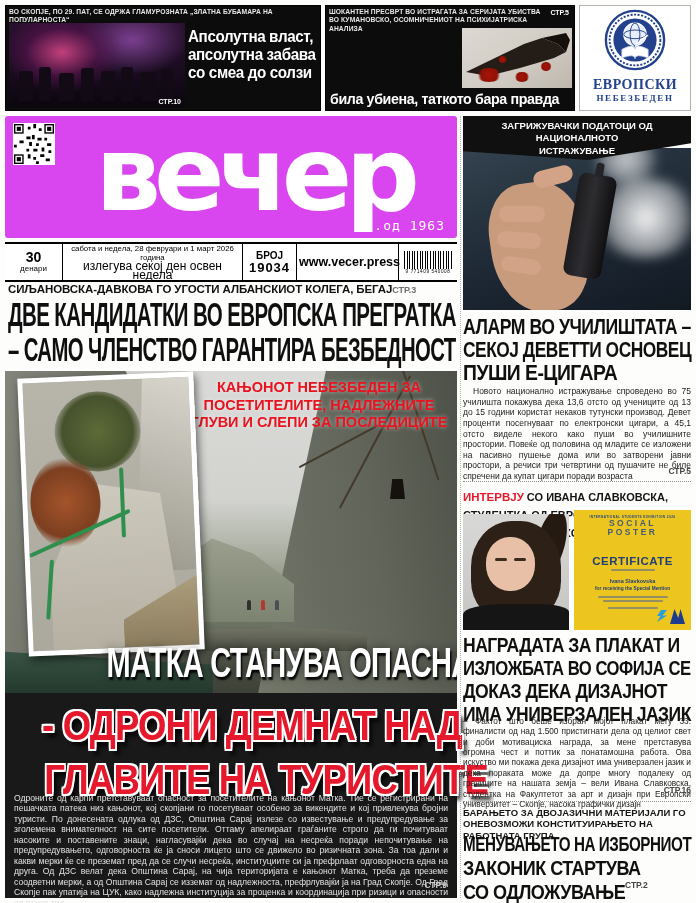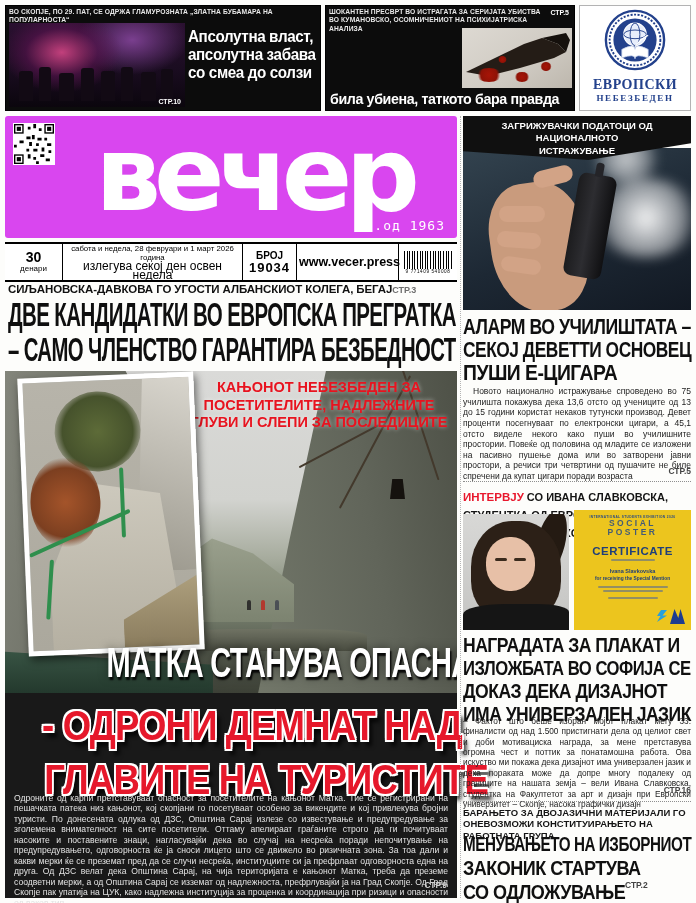--- a/index.html
+++ b/index.html
@@ -112,21 +112,21 @@
   .int-kicker{color:#141414;font-weight:800;font-size:11px;line-height:1.15}
   .portrait{background:linear-gradient(180deg,#d8d8d6,#c4c4c2);overflow:hidden}
   .hair{position:absolute;left:8%;top:6%;width:84%;height:86%;background:#2c2017;border-radius:46% 46% 40% 40%}
   .pony{position:absolute;right:4%;top:-4%;width:26%;height:58%;background:#241a12;border-radius:50%;transform:rotate(14deg)}
   .face{position:absolute;left:22%;top:20%;width:46%;height:46%;background:#e7c0a7;border-radius:48%}
   .brow{position:absolute;width:12px;height:2.5px;background:#3a2a1c;border-radius:2px}
   .torso{position:absolute;left:0;bottom:0;width:100%;height:22%;background:#151515;border-radius:40% 30% 0 0}
   .cert{background:#ecc51e;overflow:hidden;box-sizing:border-box;text-align:center;color:#1f3f7a}
   .cert-top{font-size:3.2px;font-weight:bold;letter-spacing:.4px;margin-top:5px;color:#274a86}
   .cert-brand{font-weight:900;font-size:8.5px;letter-spacing:2.5px;line-height:9px;color:#274a86;opacity:.85}
-  .cert-title{font-weight:900;font-size:11.5px;letter-spacing:.5px;color:#1f3f7a;margin-top:8px}
+  .cert-title{font-weight:900;font-size:11.5px;letter-spacing:.5px;color:#1f3f7a;margin-top:18px}
   .cert-name{font-weight:900;font-size:5.5px;margin-top:7px}
   .cert-sub{font-weight:bold;font-size:4.8px;margin-top:2px}
   .microbar{height:2px;background:#4a639c;opacity:.55;margin:2px auto;border-radius:1px}
   .logo-sq1{position:absolute;right:24px;bottom:8px;width:10px;height:12px;background:#28a0dc;clip-path:polygon(40% 0,100% 0,55% 45%,100% 45%,0 100%,35% 50%,0 50%)}
   .logo-sq2{position:absolute;right:6px;bottom:6px;width:15px;height:15px;background:#1d3c8f;clip-path:polygon(0 100%,30% 0,55% 60%,70% 0,100% 100%)}
   .el-kicker{font-weight:800;font-size:9.5px;line-height:1.2;color:#141414}
 </style>
 </head>
 <body>
 

